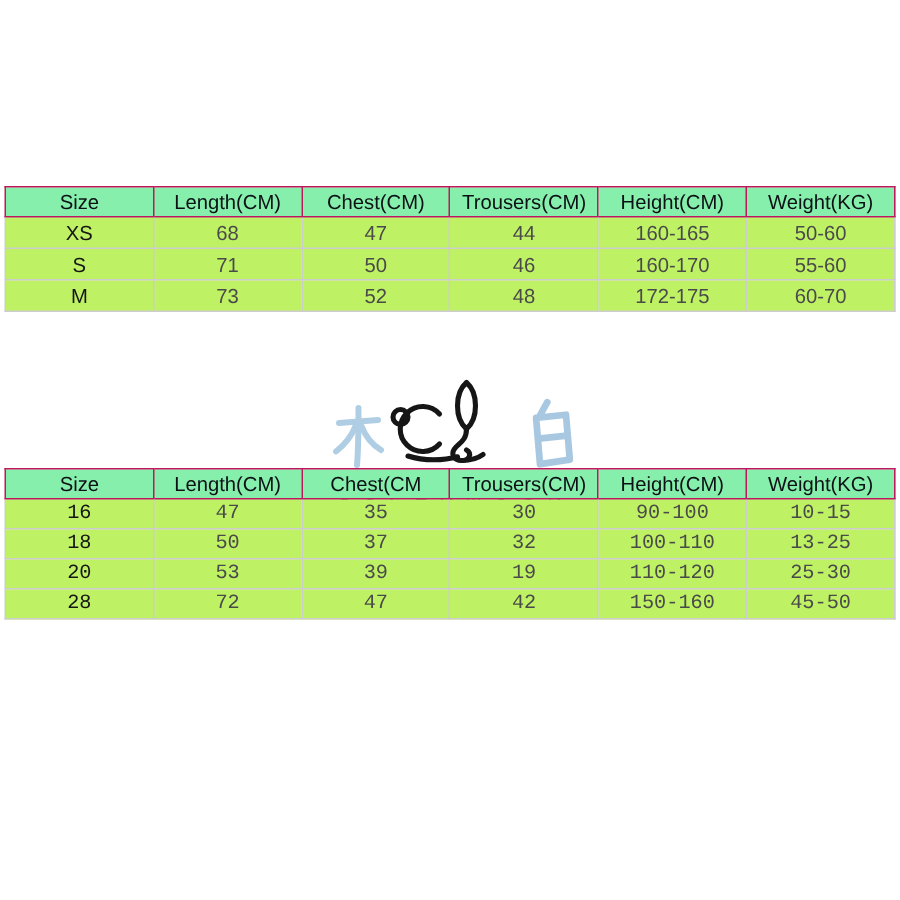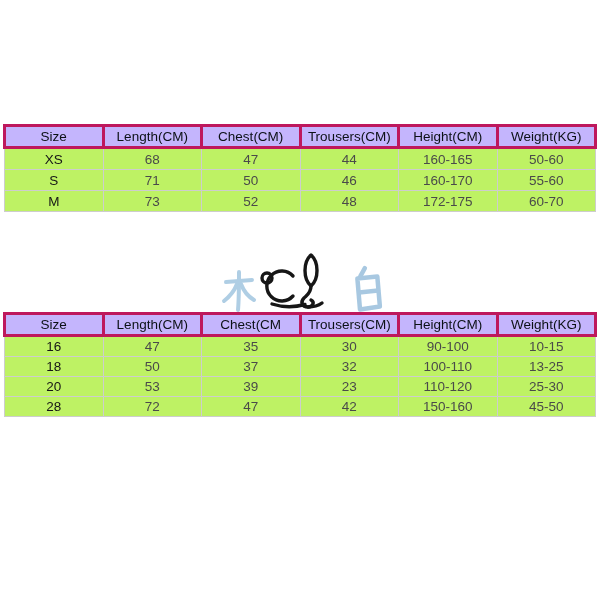--- a/index.html
+++ b/index.html
@@ -8,29 +8,29 @@
     font-family:"Liberation Sans","DejaVu Sans",sans-serif;
   }
   
   table.size-table{
     position:absolute;left:3px;width:594px;
     border-collapse:collapse;table-layout:fixed;
   }
   #adult-table{top:124px;}
   #kids-table{top:312px;}
   table.size-table th{
-    background:#c4b5fd;
+    background:#86efac;
     color:#0c1116;
     font-size:13.5px;font-weight:normal;
     height:19px;padding:0;
-    border:3px solid #be185d;
+    border:1px solid #be185d;
     text-align:center;
   }
   #adult-table td{height:20px;}
-  #kids-table td{height:19px;}
+  #kids-table td{height:19px;font-family:Liberation Mono, monospace;}
   table.size-table td{
     padding:0;text-align:center;
     font-size:13.5px;color:#4a4a4a;
     border:1px solid #cdcdcd;
     border-top:1px solid #dcdcdc;
     background:#bef264;
   }
   table.size-table td:first-child{color:#161616;}
   
   .logo-block{position:absolute;left:0;top:0;width:600px;height:600px;pointer-events:none;margin-top:36px;}
@@ -151,21 +151,21 @@
         <td>50</td>
         <td>37</td>
         <td>32</td>
         <td>100-110</td>
         <td>13-25</td>
       </tr>
       <tr>
         <td>20</td>
         <td>53</td>
         <td>39</td>
-        <td>23</td>
+        <td>19</td>
         <td>110-120</td>
         <td>25-30</td>
       </tr>
       <tr>
         <td>28</td>
         <td>72</td>
         <td>47</td>
         <td>42</td>
         <td>150-160</td>
         <td>45-50</td>

